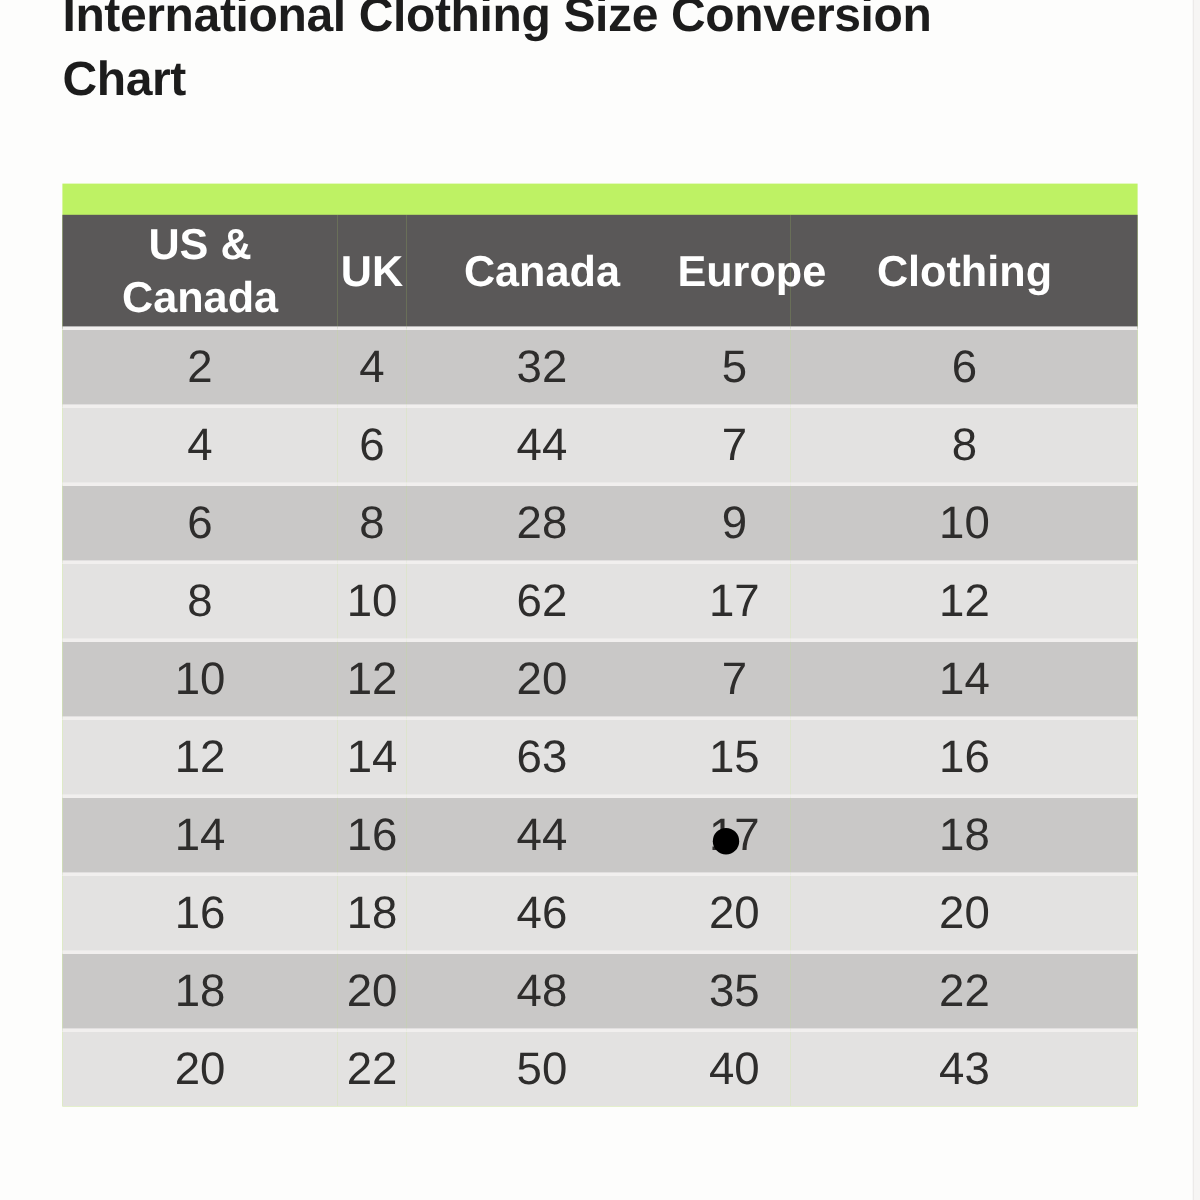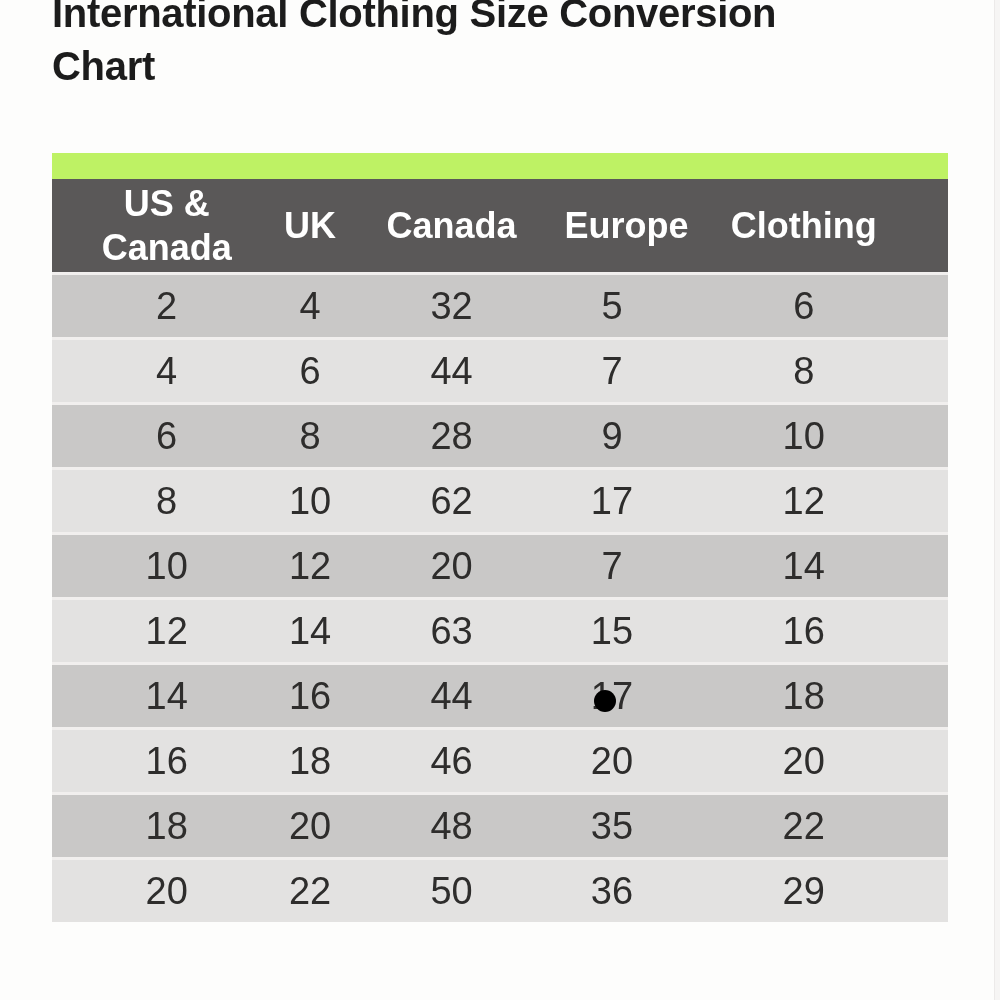--- a/index.html
+++ b/index.html
@@ -175,22 +175,22 @@
           <td>18</td>
           <td>20</td>
           <td>48</td>
           <td>35</td>
           <td>22</td>
         </tr>
         <tr class="row-light">
           <td>20</td>
           <td>22</td>
           <td>50</td>
-          <td>36</td>
-          <td>29</td>
+          <td>40</td>
+          <td>43</td>
         </tr>
       </tbody>
     </table>
   </div>
 
 </div>
 
 <div class="cursor-dot"></div>
 
 </body></html>

